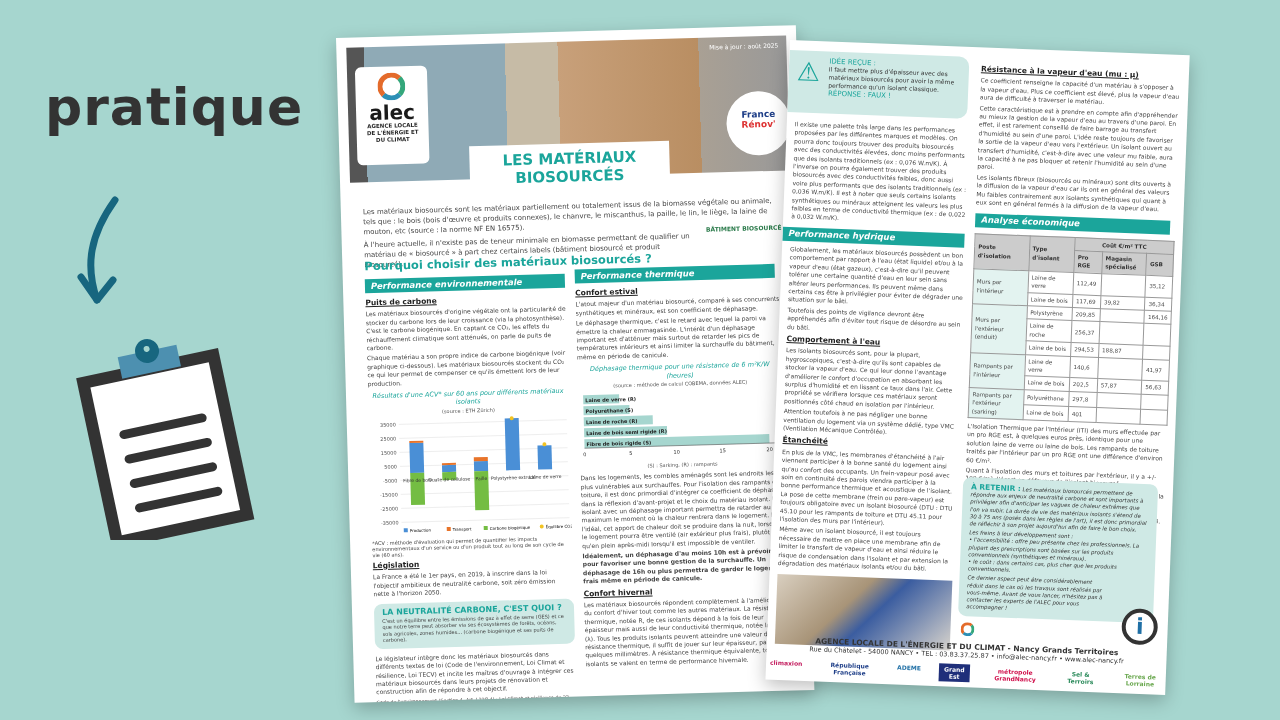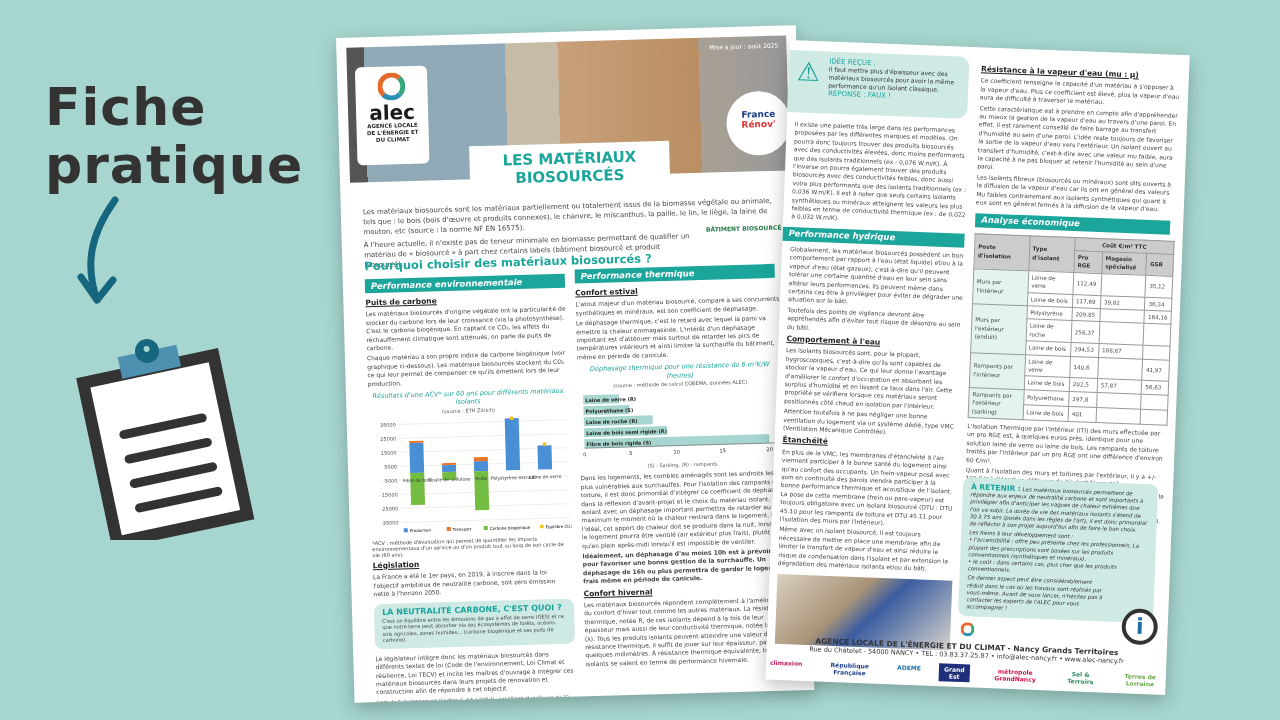--- a/index.html
+++ b/index.html
@@ -44,21 +44,20 @@
   .magnifier{position:absolute;right:10px;top:555px;width:36px;height:36px;border:4px solid #333;border-radius:50%;background:#fff;text-align:center;font-size:22px;color:#1f6fa5;font-weight:bold;line-height:28px}
   .footer{position:absolute;left:0;top:575px;width:400px;height:65px;text-align:center;font-size:6.5px;color:#333}
   .footer .org{font-weight:bold;font-size:7.5px;margin-top:6px}
   .logos{display:flex;gap:14px;justify-content:center;margin-top:5px;font-size:6px;font-weight:bold}
   .logo{padding:2px 4px}
 </style>
 </head>
 <body>
 
 <div class="hero-title">
-  <div>Fiche</div>
   <div>pratique</div>
 </div>
 <svg class="arrow" width="60" height="115" viewBox="0 0 60 115">
   <path d="M40 5 C15 40,10 70,22 105" stroke="#17667f" stroke-width="7" fill="none" stroke-linecap="round"></path>
   <path d="M6 82 L22 105 L38 85" stroke="#17667f" stroke-width="7" fill="none" stroke-linecap="round" stroke-linejoin="round"></path>
 </svg>
 <svg class="clip" width="200" height="210" viewBox="0 0 200 210">
   <g transform="rotate(-12 100 105)">
     <rect x="20" y="30" width="145" height="175" fill="#333"></rect>
     <rect x="32" y="42" width="121" height="151" fill="#fff"></rect>

